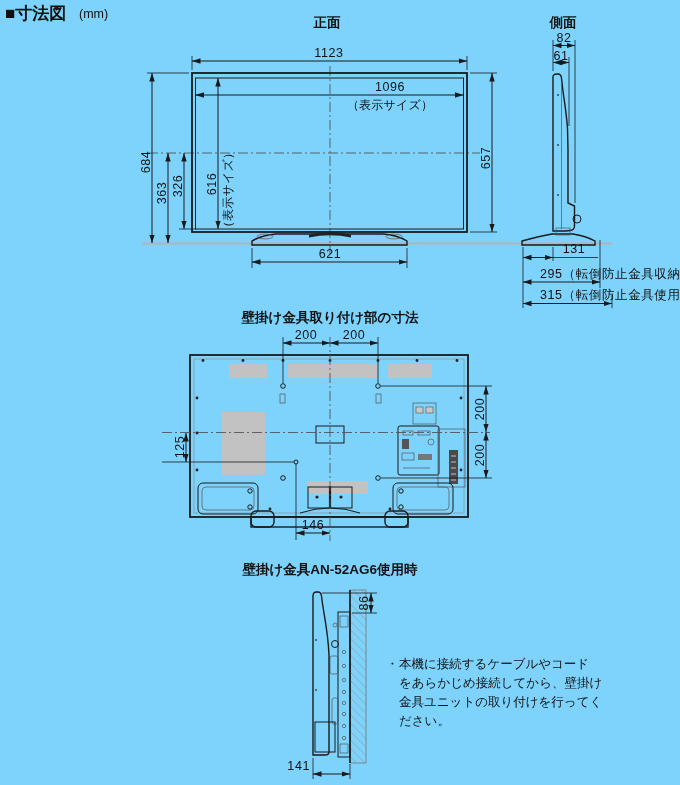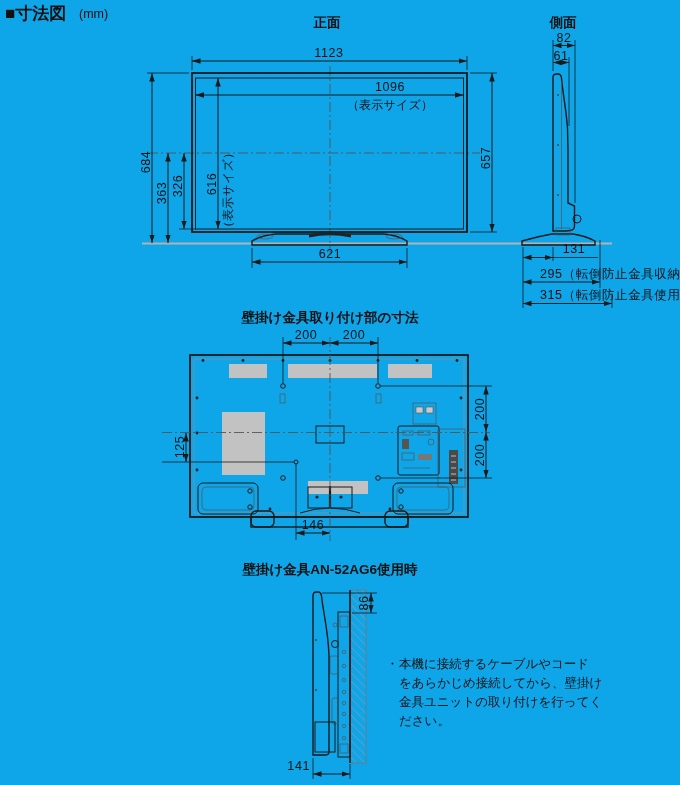--- a/index.html
+++ b/index.html
@@ -1,16 +1,16 @@
 <!DOCTYPE html>
 <html><head>
 <meta charset="utf-8">
 <style>
   html,body{margin:0;padding:0;background:#fff;}
-  #page{position:relative;width:680px;height:785px;background:#0ea5e9;overflow:hidden;}
+  #page{position:relative;width:680px;height:785px;background:#7dd3fc;overflow:hidden;}
   svg{display:block;}
   text{font-family:"Liberation Sans","DejaVu Sans",sans-serif;fill:#111;}
   .dimtxt{font-size:12.5px;letter-spacing:.6px;}
   .dimtxt-s{font-size:12px;letter-spacing:.2px;}
   .seclbl{font-size:13.5px;font-weight:bold;}
   .ttl{font-size:17px;font-weight:bold;}
   .ttl-unit{font-size:12.5px;font-weight:normal;}
   .note{font-size:12.5px;}
   .ln{stroke:#1a1a1a;stroke-width:1;fill:none;}
   .ext{stroke:#1a1a1a;stroke-width:.8;fill:none;}

